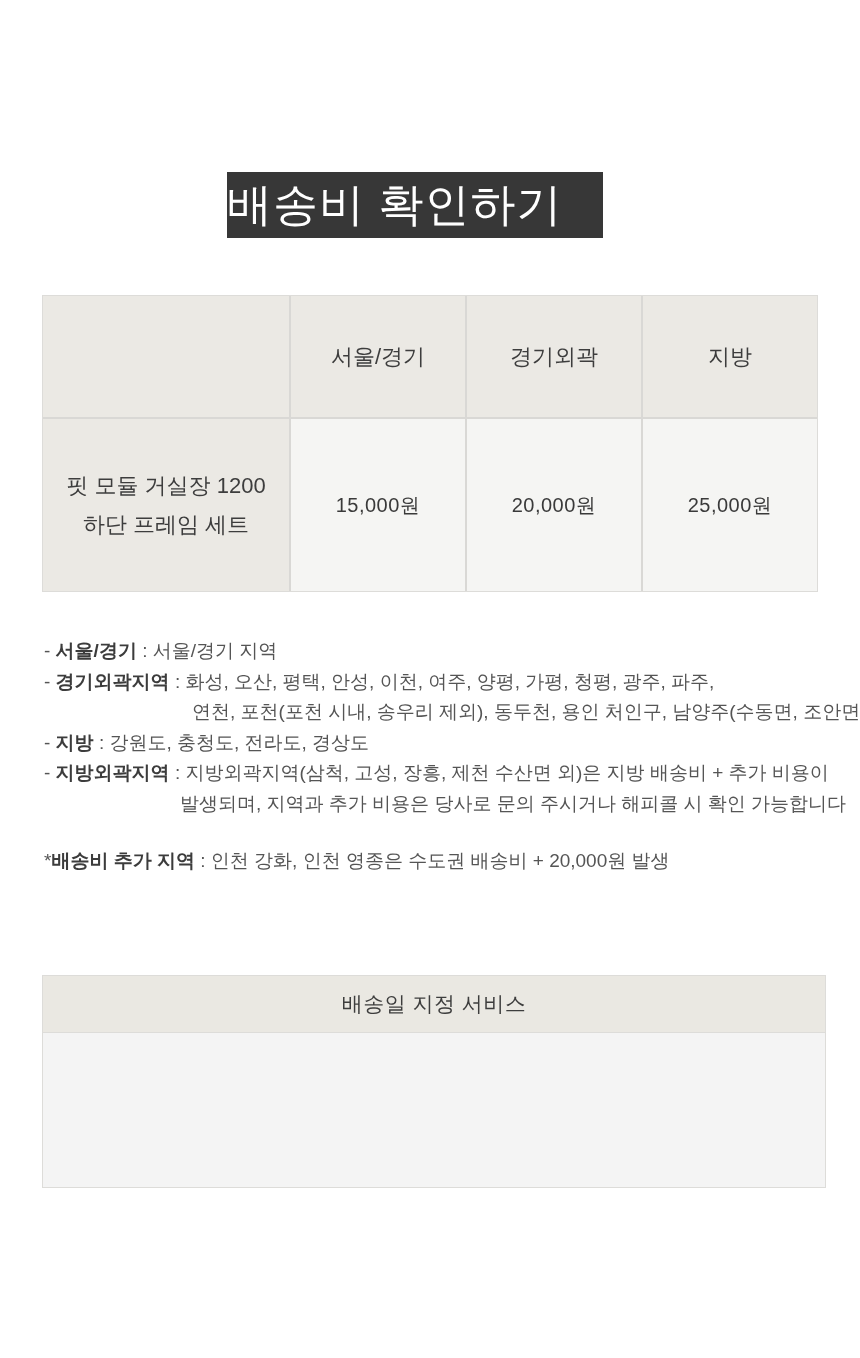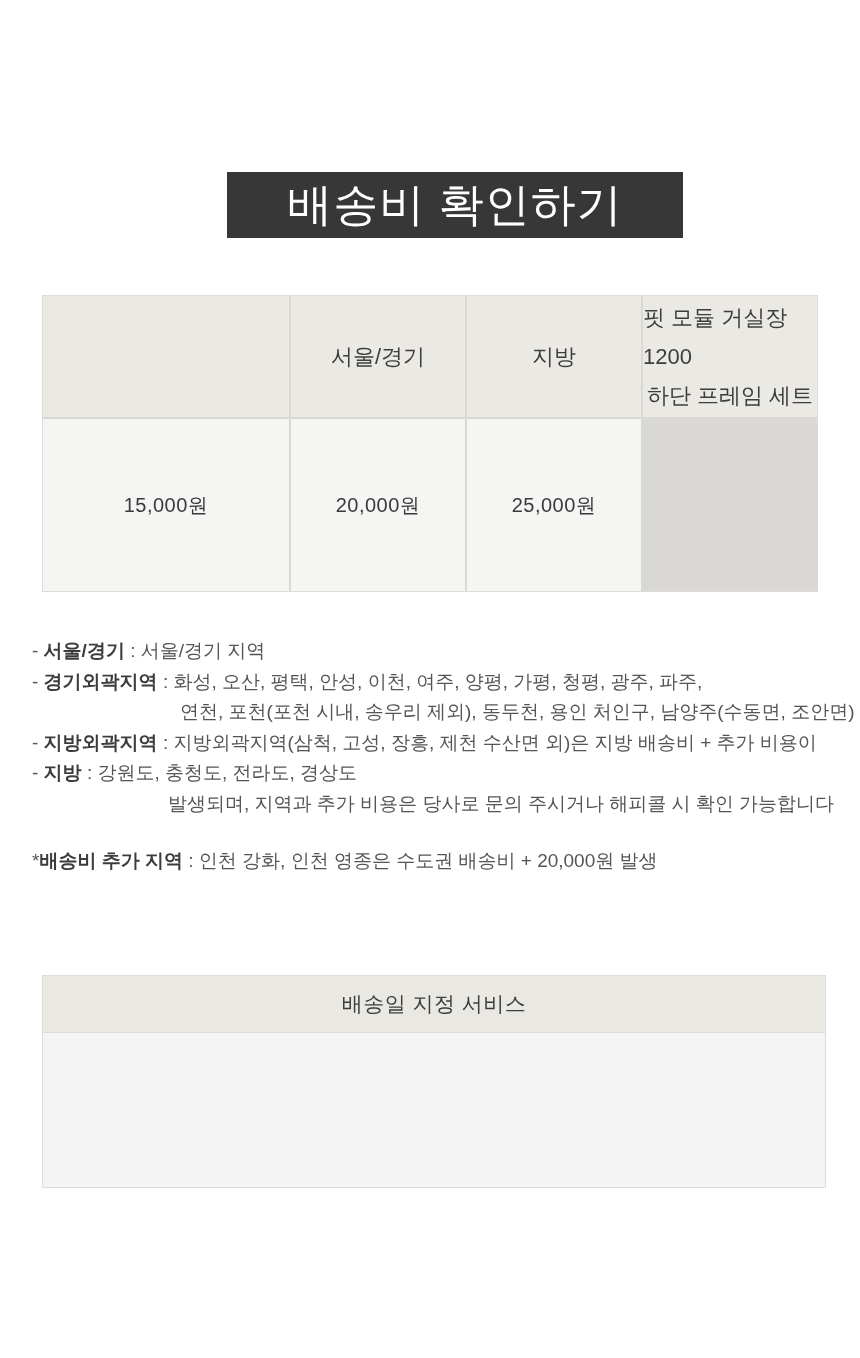--- a/index.html
+++ b/index.html
@@ -3,43 +3,43 @@
 <meta charset="utf-8">
 <style>
   html,body{margin:0;padding:0;}
   body{
     width:860px;height:1358px;background:#ffffff;position:relative;
     font-family:"Liberation Sans","DejaVu Sans",sans-serif;
     -webkit-font-smoothing:antialiased;
   }
   
   .banner{
-    position:absolute;left:227px;top:172px;width:456px;height:66px;
+    position:absolute;left:227px;top:172px;width:376px;height:66px;
     background:#373737;color:#ffffff;
-    display:flex;align-items:center;justify-content:center;
+    display:flex;align-items:center;
     font-size:45px;font-weight:500;letter-spacing:1px;white-space:nowrap;
   }
   
   .ship-table{
     position:absolute;left:42px;top:295px;width:776px;height:297px;
     background:#d9d8d5;border:1px solid #dddcd9;box-sizing:border-box;
     display:grid;
     grid-template-columns:246px 1fr 1fr 1fr;
     grid-template-rows:121px 1fr;
     gap:2px;
   }
   .cell{display:flex;align-items:center;justify-content:center;color:#3d3d3d;}
   .cell-beige{background:#ebe9e4;}
   .cell-light{background:#f5f5f3;}
   .col-head{font-size:22px;}
   .product-cell{flex-direction:column;font-size:22px;line-height:39px;}
   .price{font-size:20px;color:#3a3a3a;letter-spacing:0.5px;}
   
   .notes{
-    position:absolute;left:32px;top:636px;width:780px;
+    position:absolute;left:44px;top:636px;width:780px;
     font-size:19px;line-height:30.5px;color:#555555;white-space:nowrap;
   }
   .note-line b{font-weight:700;color:#3c3c3c;}
   .indent-1{padding-left:148px;}
   .indent-2{padding-left:136px;}
   .starred{margin-top:27px;}
   
   .delivery-box{
     position:absolute;left:42px;top:975px;width:784px;height:213px;
     border:1px solid #dddcd9;box-sizing:border-box;background:#f4f4f4;
@@ -56,37 +56,38 @@
 </head>
 <body>
 
 <div class="banner">
   <span>배송비 확인하기</span>
 </div>
 
 <div class="ship-table">
   <div class="cell cell-beige"></div>
   <div class="cell cell-beige col-head">서울/경기</div>
+  <div class="cell cell-beige col-head">경기외곽</div>
   <div class="cell cell-beige col-head">지방</div>
 
   <div class="cell cell-beige product-cell">
     <span>핏 모듈 거실장 1200</span>
     <span>하단 프레임 세트</span>
   </div>
   <div class="cell cell-light price">15,000원</div>
   <div class="cell cell-light price">20,000원</div>
   <div class="cell cell-light price">25,000원</div>
 </div>
 
 <div class="notes">
   <div class="note-line"><span>- </span><b>서울/경기</b><span> : 서울/경기 지역</span></div>
   <div class="note-line"><span>- </span><b>경기외곽지역</b><span> : 화성, 오산, 평택, 안성, 이천, 여주, 양평, 가평, 청평, 광주, 파주,</span></div>
   <div class="note-line indent-1"><span>연천, 포천(포천 시내, 송우리 제외), 동두천, 용인 처인구, 남양주(수동면, 조안면)</span></div>
+  <div class="note-line"><span>- </span><b>지방</b><span> : 강원도, 충청도, 전라도, 경상도</span></div>
   <div class="note-line"><span>- </span><b>지방외곽지역</b><span> : 지방외곽지역(삼척, 고성, 장흥, 제천 수산면 외)은 지방 배송비 + 추가 비용이</span></div>
-  <div class="note-line"><span>- </span><b>지방</b><span> : 강원도, 충청도, 전라도, 경상도</span></div>
   <div class="note-line indent-2"><span>발생되며, 지역과 추가 비용은 당사로 문의 주시거나 해피콜 시 확인 가능합니다</span></div>
 
   <div class="starred">
     <div class="note-line"><span>*</span><b>배송비 추가 지역</b><span> : 인천 강화, 인천 영종은 수도권 배송비 + 20,000원 발생</span></div>
   </div>
 </div>
 
 <div class="delivery-box">
   <div class="delivery-head">
     <span>배송일 지정 서비스</span>

